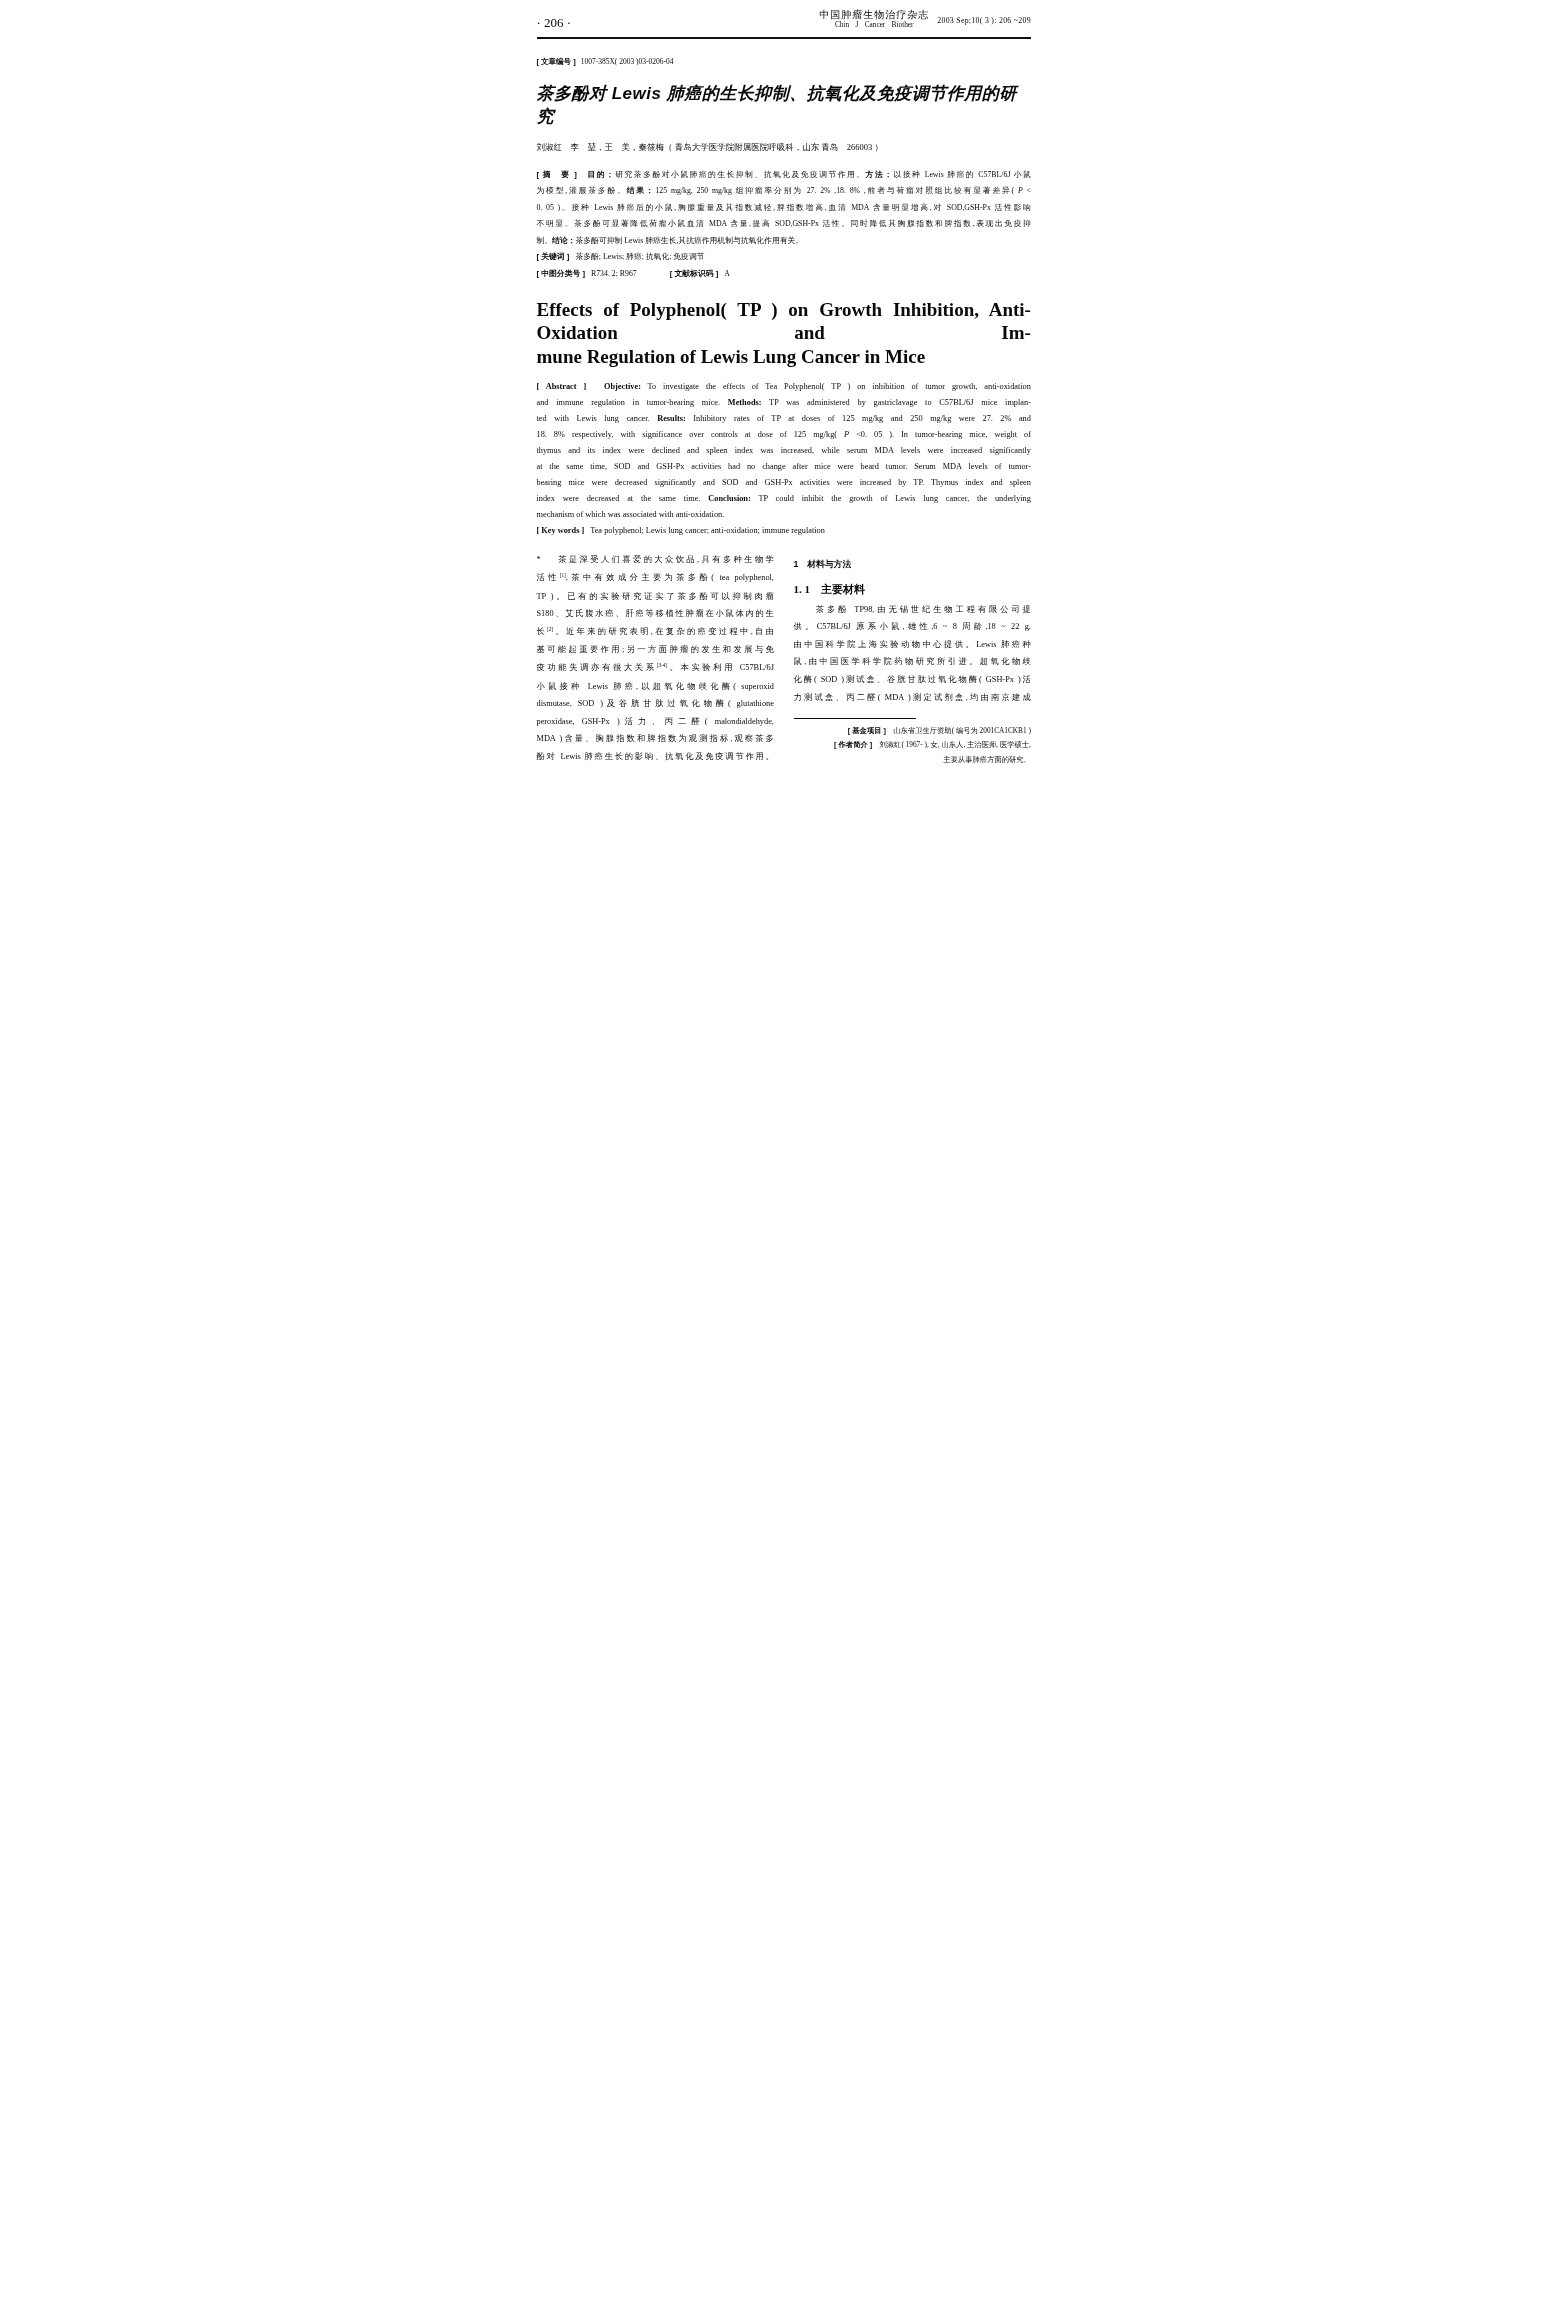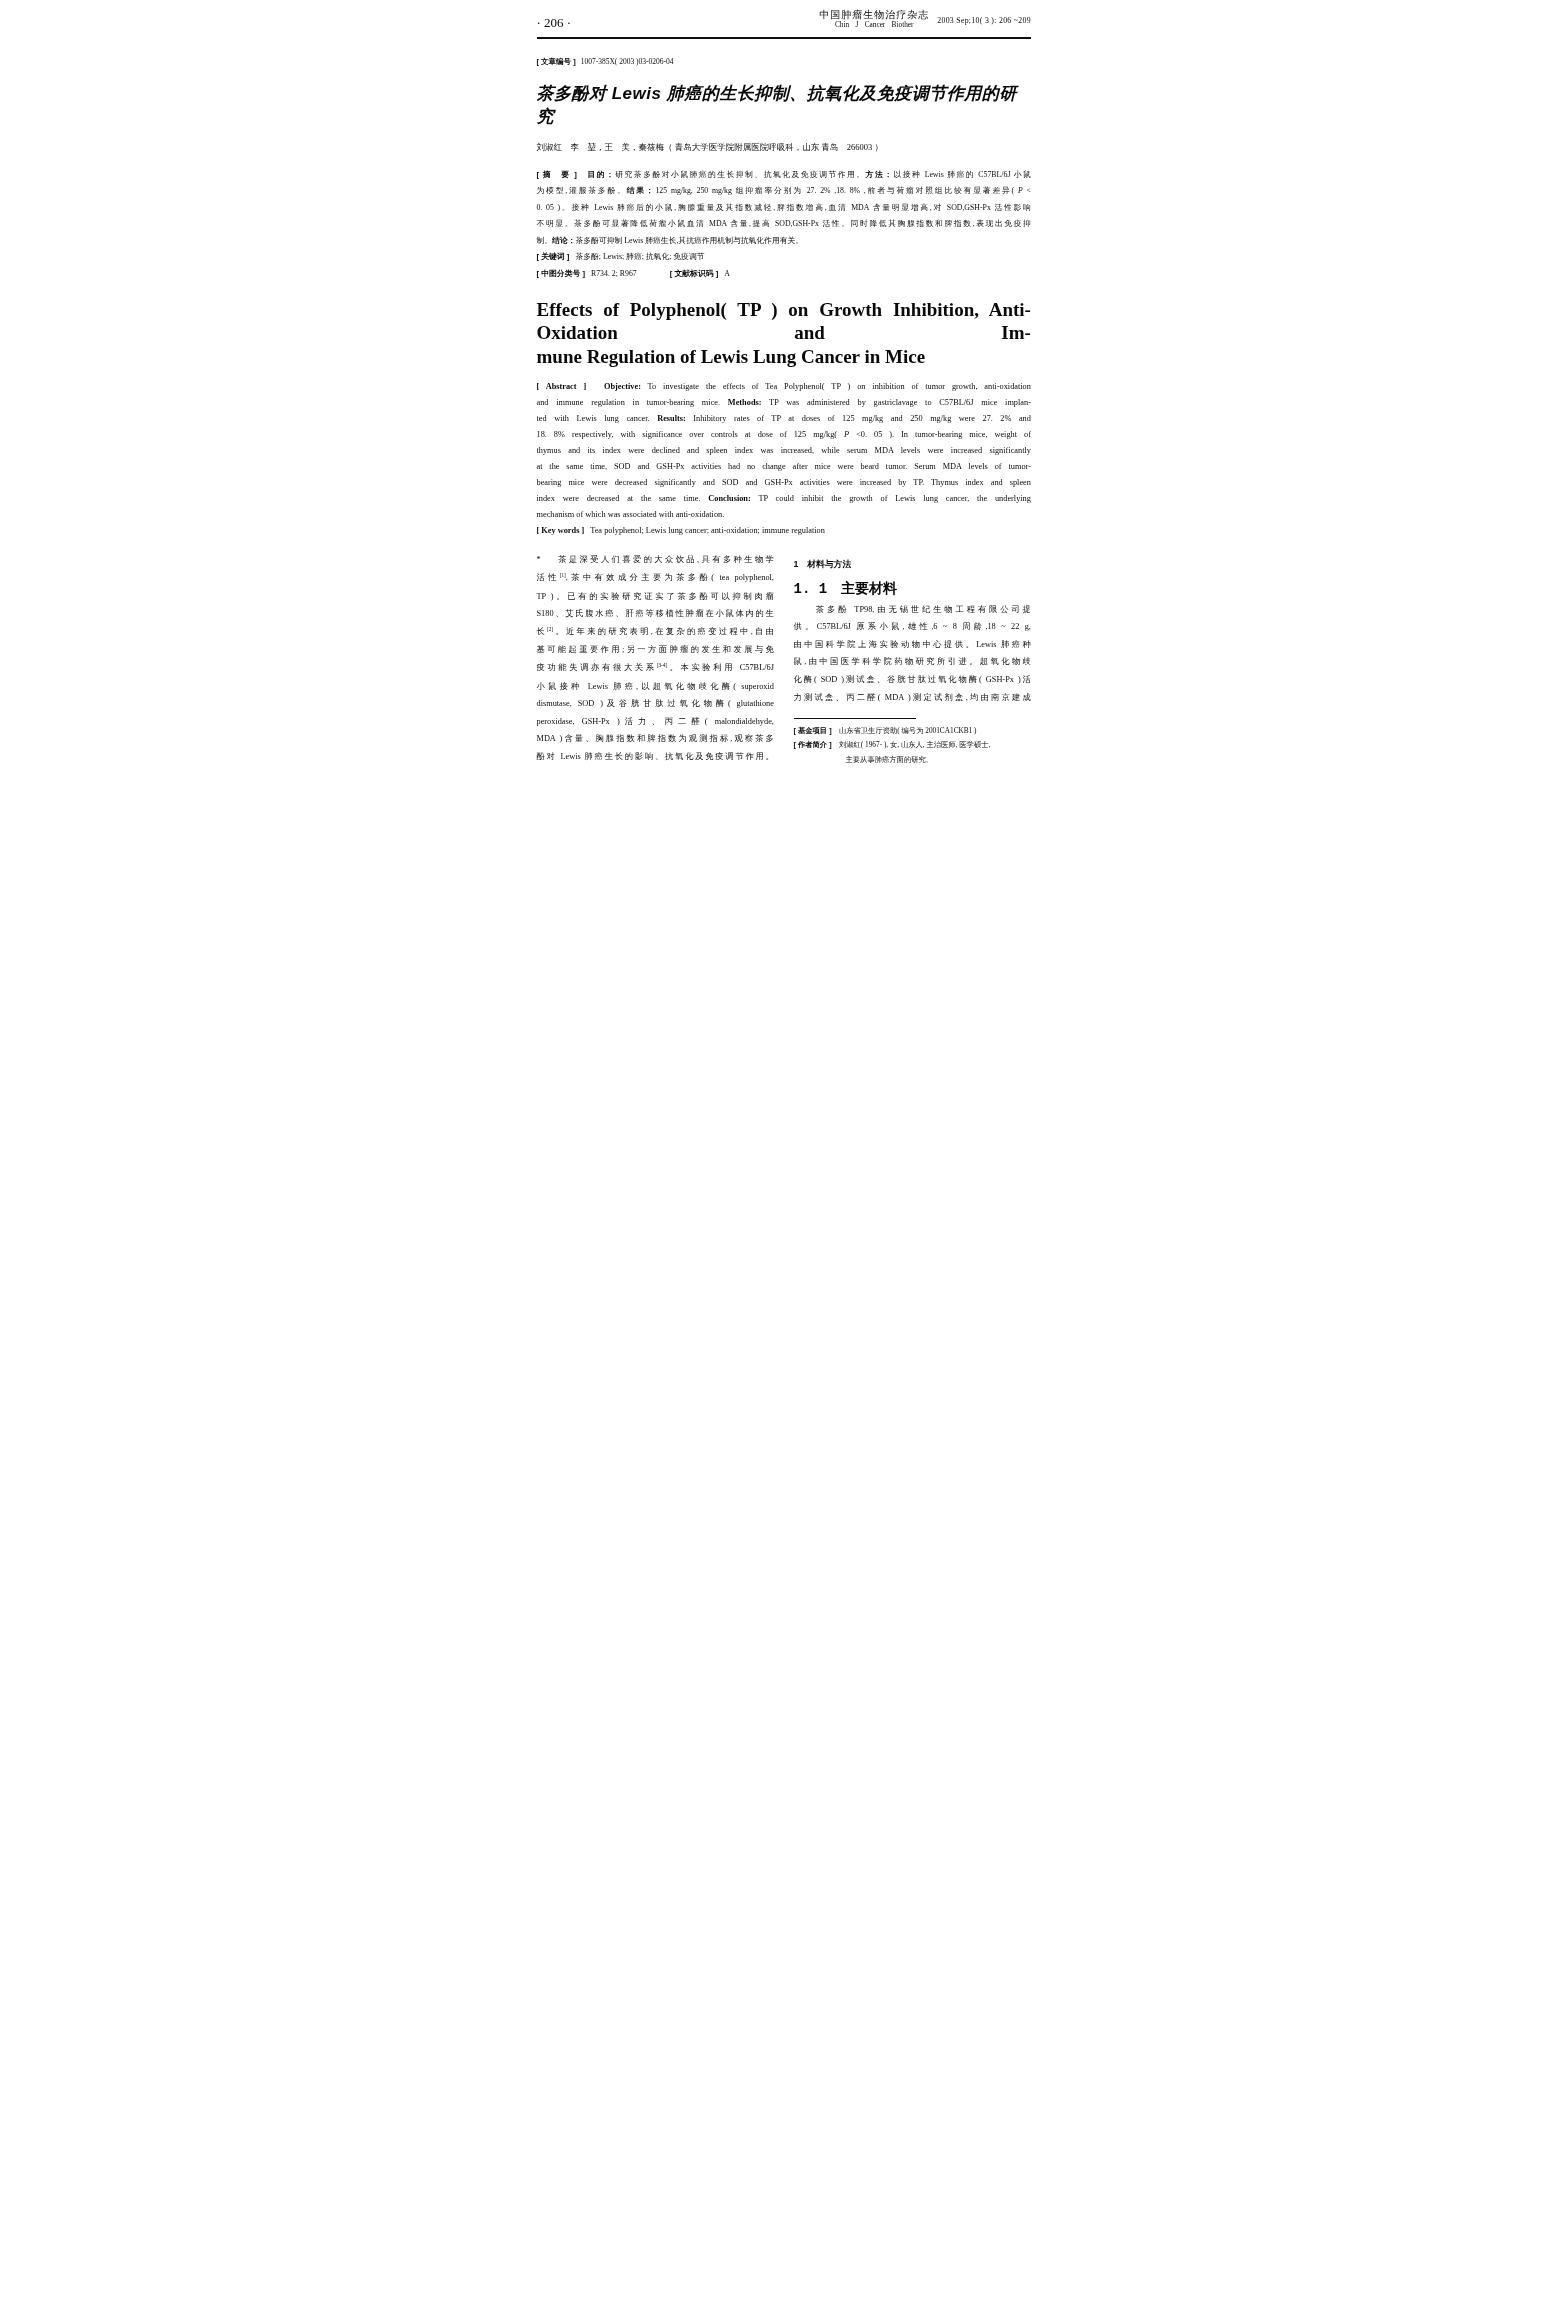--- a/index.html
+++ b/index.html
@@ -46,28 +46,28 @@
   .abstract-en { margin-top:11px; font-size:8.3px; }
   .abstract-en .line { line-height:16px; }
 
   
   .columns { margin-top:12px; display:flex; gap:19.6px; }
   .col { width:238px; font-size:8.3px; }
   .col .line { line-height:17.6px; }
 
   .h-sec { font-size:8.8px; font-weight:bold; line-height:17.6px; margin-top:5px;
            font-family:"Liberation Sans","DejaVu Sans",sans-serif; }
-  .h-sub { font-size:14px; font-weight:bold; line-height:17.6px; margin-top:6.5px;
-           font-family:Liberation Mono, monospace; }
+  .h-sub { font-size:11px; font-weight:bold; line-height:17.6px; margin-top:6.5px;
+           font-family:Liberation Serif, serif; }
   .right-para { margin-top:2.5px; }
 
   
   .footnote { margin-top:12px; }
   .foot-rule { width:122px; height:1px; background:#101010; }
-  .footnote .line { font-size:7.3px; line-height:14.6px; }
+  .footnote .line { font-size:7.3px; line-height:14.6px;text-align:right; }
   .footnote .first { margin-top:4.5px; }
   .footnote .hang { padding-left:52px; }
 
   
   .just { text-align:justify; text-align-last:justify; }
   .seg-n {}
   .seg-b { font-weight:bold; font-family:"Liberation Sans","DejaVu Sans",sans-serif; }
   .seg-bs { font-weight:bold; }
   .seg-i { font-style:italic; }
   .seg-sup { font-size:62%; position:relative; top:-0.5em; }

